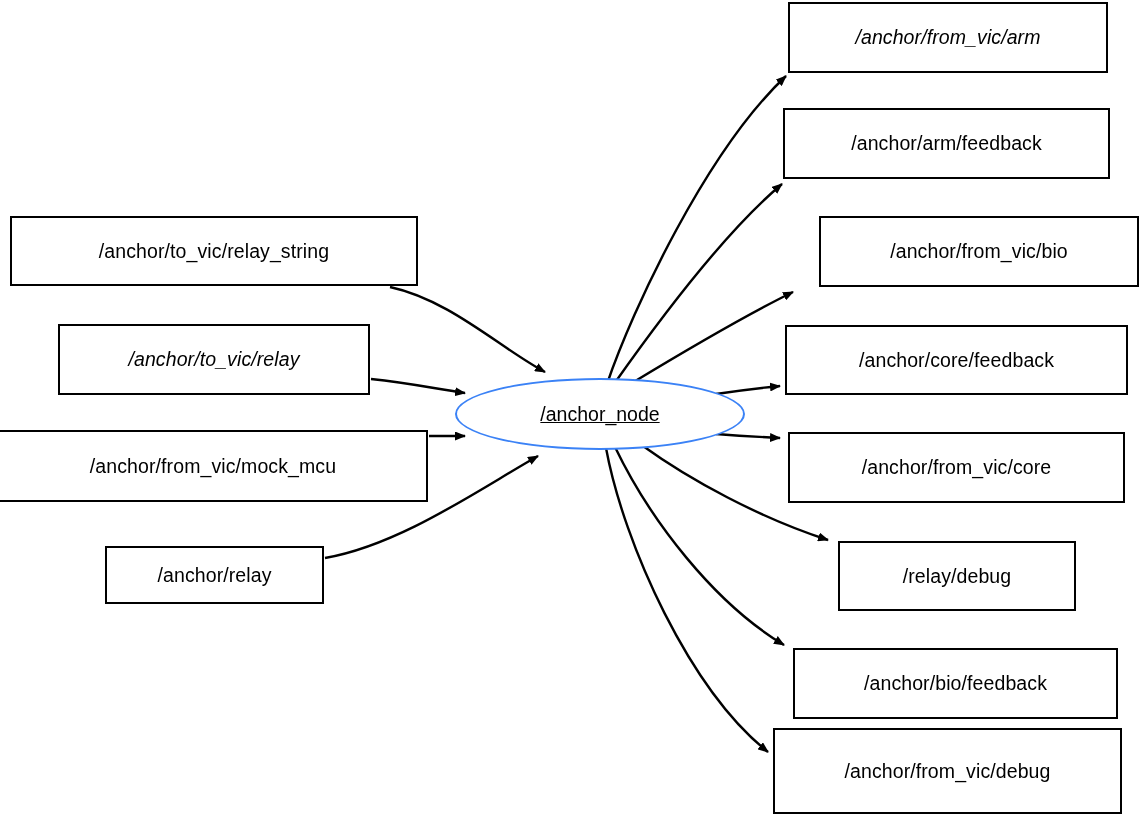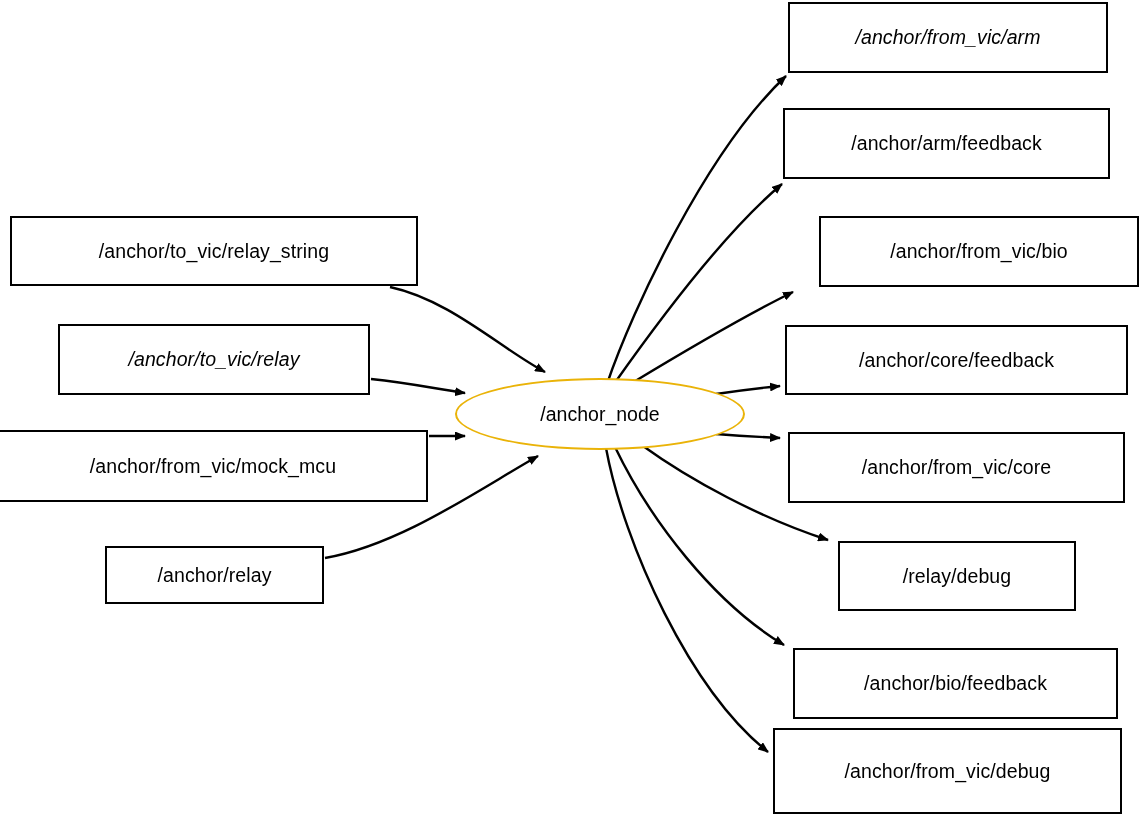--- a/index.html
+++ b/index.html
@@ -34,27 +34,28 @@
   }
   .node-box .node-label {
     font-size: 19.5px;
     color: #000000;
     white-space: nowrap;
     letter-spacing: 0.1px;
   }
   .node-ellipse {
     position: absolute;
     box-sizing: border-box;
-    border: 2px solid #eab308;
+    border: 2px solid #3b82f6;
     border-radius: 50%;
     background: #ffffff;
     display: flex;
     align-items: center;
     justify-content: center;
     z-index: 4;
+    text-decoration: underline;
   }
   .node-ellipse .node-label {
     font-size: 19.5px;
     color: #000000;
     white-space: nowrap;
   }
 </style>
 </head>
 <body>
 

